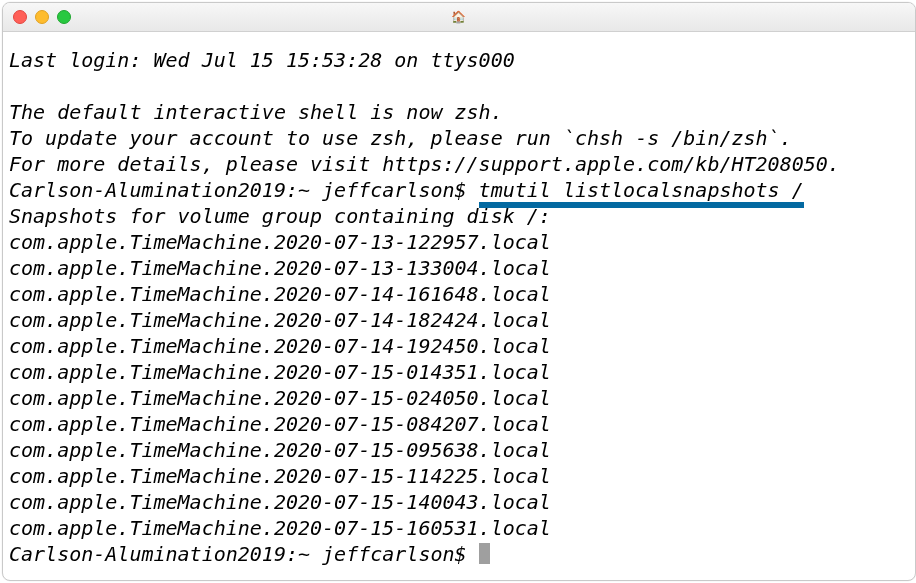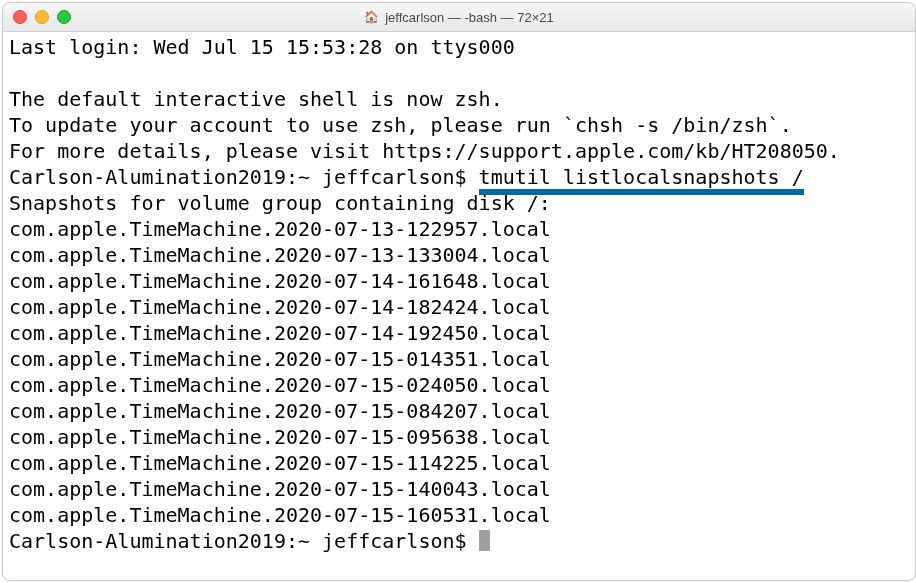--- a/index.html
+++ b/index.html
@@ -55,27 +55,28 @@
     color: #4a4a4a;
   }
   .home-icon {
     font-size: 12px;
     color: #8a8a8a;
     position: relative;
     top: -0.5px;
   }
   .term-body {
     flex: 1;
-    padding: 2px 6px 4px 6px;
+    padding: 15px 6px 4px 6px;
     font-size: 20px;
     line-height: 26px;
     letter-spacing: 0px;
     color: #000;
     white-space: pre;
     overflow: hidden;
+    font-style: italic;
   }
   .underline-red {
     border-bottom: 6px solid #0369a1;
     padding-bottom: 0px;
   }
   .cursor-block {
     display: inline-block;
     width: 11px;
     height: 21px;
     background: #9f9f9f;
@@ -91,19 +92,18 @@
 <div class="frame">
 
   <div class="titlebar">
     <div class="traffic-lights">
       <div class="dot red"></div>
       <div class="dot yellow"></div>
       <div class="dot green"></div>
     </div>
     <div class="title-center">
       <span class="home-icon">🏠</span>
-      <span>jeffcarlson — -bash — 72×21</span>
     </div>
   </div>
 
   <div class="term-body"><span class="line">Last login: Wed Jul 15 15:53:28 on ttys000</span><span class="line"> </span><span class="line">The default interactive shell is now zsh.</span><span class="line">To update your account to use zsh, please run `chsh -s /bin/zsh`.</span><span class="line">For more details, please visit https://support.apple.com/kb/HT208050.</span><span class="line"><span>Carlson-Alumination2019:~ jeffcarlson$ </span><span class="underline-red">tmutil listlocalsnapshots /</span></span><span class="line">Snapshots for volume group containing disk /:</span><span class="line">com.apple.TimeMachine.2020-07-13-122957.local</span><span class="line">com.apple.TimeMachine.2020-07-13-133004.local</span><span class="line">com.apple.TimeMachine.2020-07-14-161648.local</span><span class="line">com.apple.TimeMachine.2020-07-14-182424.local</span><span class="line">com.apple.TimeMachine.2020-07-14-192450.local</span><span class="line">com.apple.TimeMachine.2020-07-15-014351.local</span><span class="line">com.apple.TimeMachine.2020-07-15-024050.local</span><span class="line">com.apple.TimeMachine.2020-07-15-084207.local</span><span class="line">com.apple.TimeMachine.2020-07-15-095638.local</span><span class="line">com.apple.TimeMachine.2020-07-15-114225.local</span><span class="line">com.apple.TimeMachine.2020-07-15-140043.local</span><span class="line">com.apple.TimeMachine.2020-07-15-160531.local</span><span class="line"><span>Carlson-Alumination2019:~ jeffcarlson$ </span><span class="cursor-block"></span></span></div>
 
 </div>
 
 </body></html>

